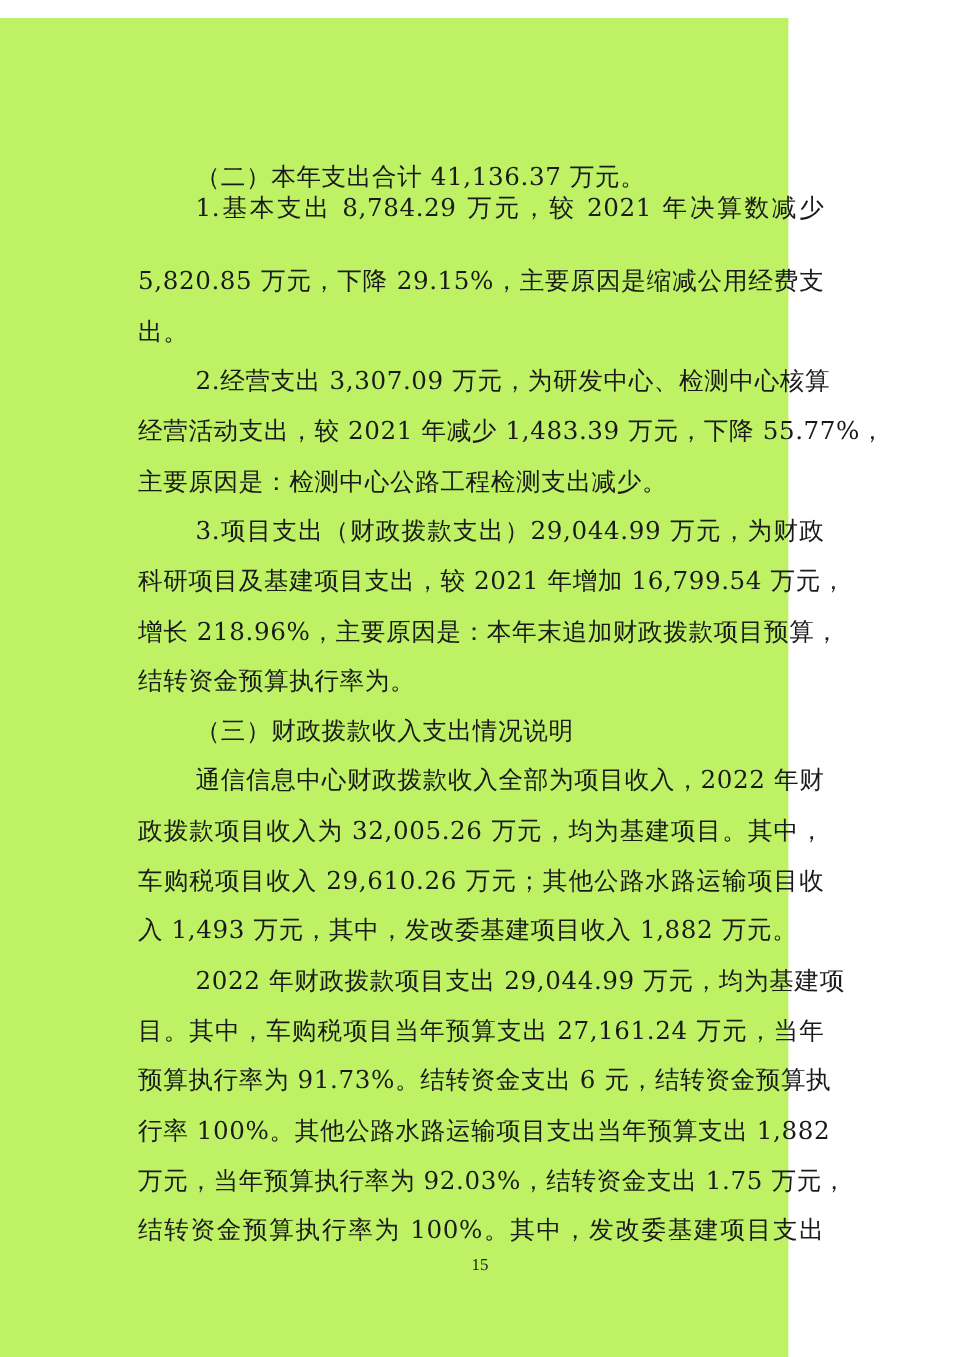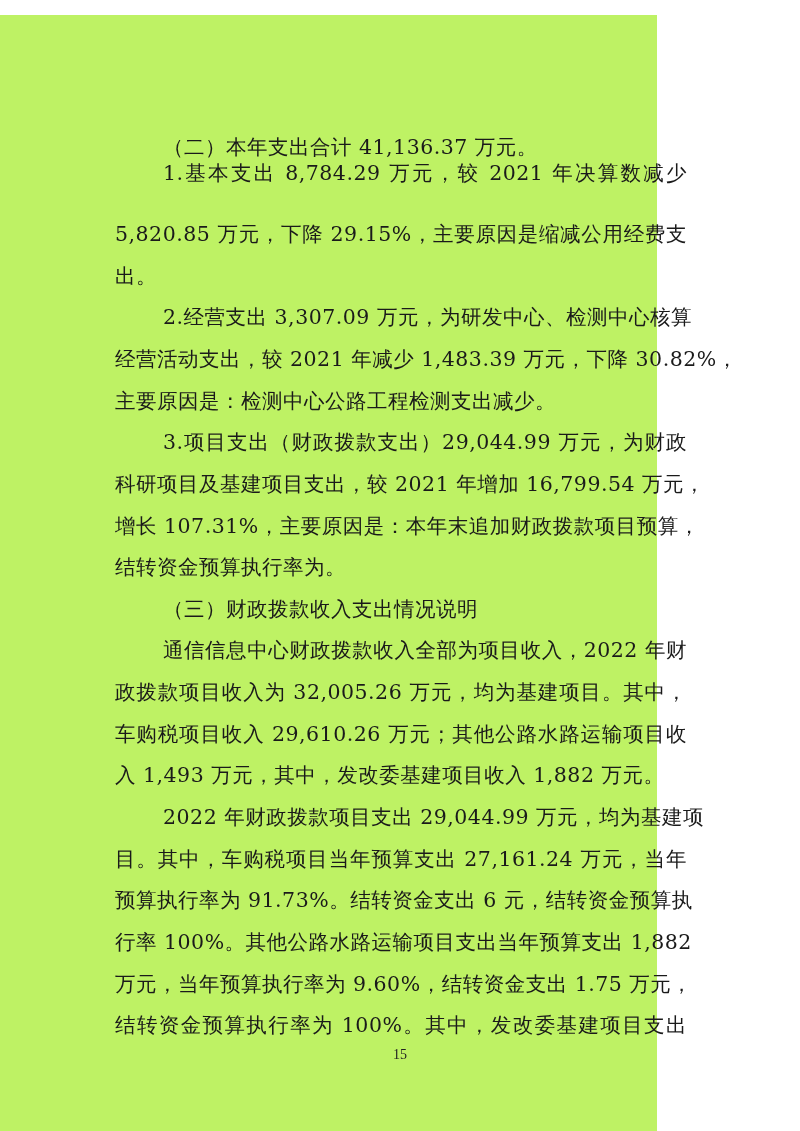--- a/index.html
+++ b/index.html
@@ -33,32 +33,32 @@
 </head>
 <body>
 
 <div class="page">
   <div id="lines">
       <div class="line indent last" style="top: 118px;">（二）本年支出合计 41,136.37 万元。</div>
       <div class="line indent" style="top: 144px;">1.基本支出 8,784.29 万元，较 2021 年决算数减少</div>
       <div class="line" style="top: 205px;">5,820.85 万元，下降 29.15%，主要原因是缩减公用经费支</div>
       <div class="line last" style="top: 247px;">出。</div>
       <div class="line indent" style="top: 288px;">2.经营支出 3,307.09 万元，为研发中心、检测中心核算</div>
-      <div class="line" style="top: 330px;">经营活动支出，较 2021 年减少 1,483.39 万元，下降 30.82%，</div>
+      <div class="line" style="top: 330px;">经营活动支出，较 2021 年减少 1,483.39 万元，下降 55.77%，</div>
       <div class="line last" style="top: 372px;">主要原因是：检测中心公路工程检测支出减少。</div>
       <div class="line indent" style="top: 413px;">3.项目支出（财政拨款支出）29,044.99 万元，为财政</div>
       <div class="line" style="top: 455px;">科研项目及基建项目支出，较 2021 年增加 16,799.54 万元，</div>
-      <div class="line" style="top: 497px;">增长 107.31%，主要原因是：本年末追加财政拨款项目预算，</div>
+      <div class="line" style="top: 497px;">增长 218.96%，主要原因是：本年末追加财政拨款项目预算，</div>
       <div class="line last" style="top: 538px;">结转资金预算执行率为。</div>
       <div class="line indent last" style="top: 580px;">（三）财政拨款收入支出情况说明</div>
       <div class="line indent" style="top: 621px;">通信信息中心财政拨款收入全部为项目收入，2022 年财</div>
       <div class="line" style="top: 663px;">政拨款项目收入为 32,005.26 万元，均为基建项目。其中，</div>
       <div class="line" style="top: 705px;">车购税项目收入 29,610.26 万元；其他公路水路运输项目收</div>
       <div class="line last" style="top: 746px;">入 1,493 万元，其中，发改委基建项目收入 1,882 万元。</div>
       <div class="line indent" style="top: 788px;">2022 年财政拨款项目支出 29,044.99 万元，均为基建项</div>
       <div class="line" style="top: 830px;">目。其中，车购税项目当年预算支出 27,161.24 万元，当年</div>
       <div class="line" style="top: 871px;">预算执行率为 91.73%。结转资金支出 6 元，结转资金预算执</div>
       <div class="line" style="top: 913px;">行率 100%。其他公路水路运输项目支出当年预算支出 1,882</div>
-      <div class="line" style="top: 955px;">万元，当年预算执行率为 9.60%，结转资金支出 1.75 万元，</div>
+      <div class="line" style="top: 955px;">万元，当年预算执行率为 92.03%，结转资金支出 1.75 万元，</div>
       <div class="line" style="top: 996px;">结转资金预算执行率为 100%。其中，发改委基建项目支出</div>
     </div>
   <div class="page-number">15</div>
 </div>
 
 </body></html>

